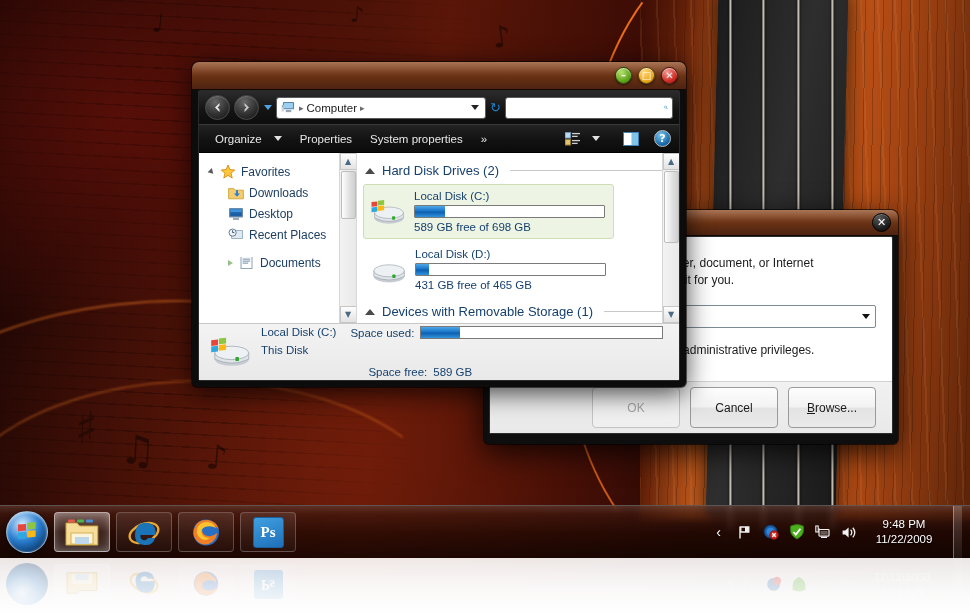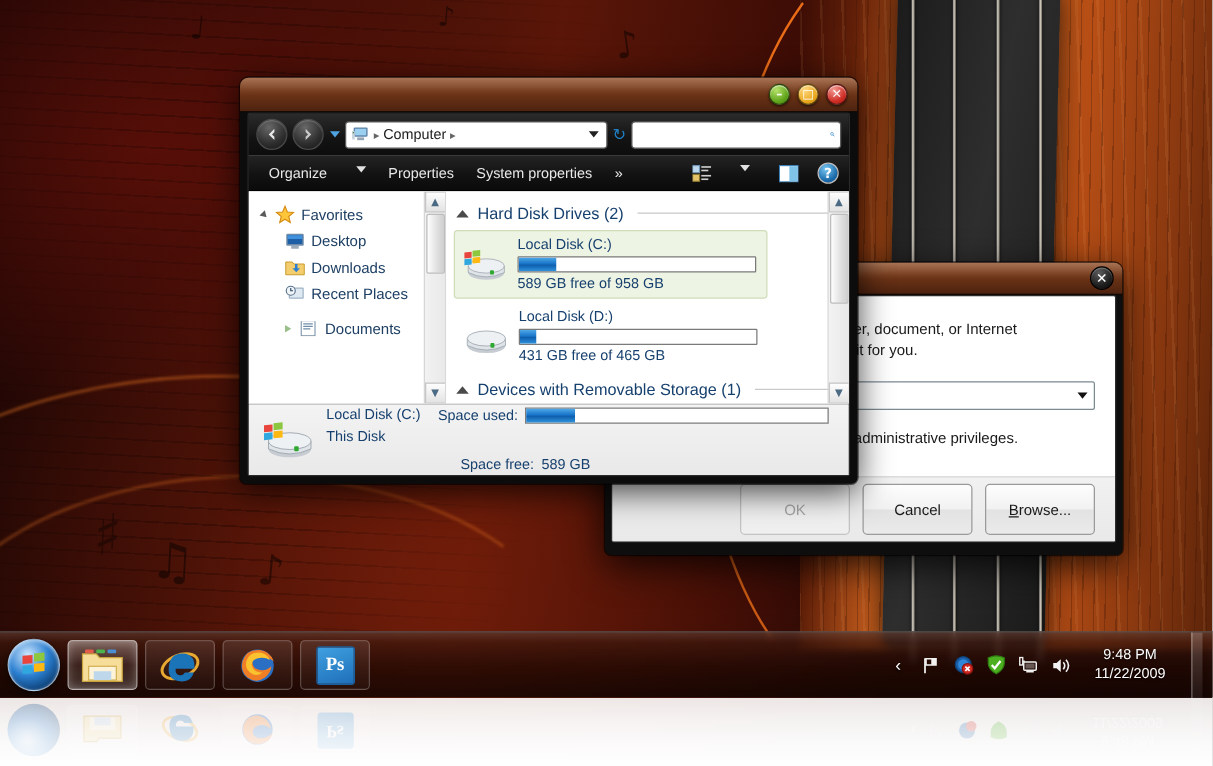--- a/index.html
+++ b/index.html
@@ -153,21 +153,21 @@
 
   
   #toolbar-row {
     height: 29px; display: flex; align-items: center; gap: 2px; padding: 0 8px;
     background: linear-gradient(180deg, #232323, #121212 55%, #0b0b0b);
     border-top: 1px solid #3a3a3a; border-bottom: 1px solid #000;
     color: #e4e4e4;
   }
   .tb-item {
     font-size: 11.5px; padding: 3px 8px; border-radius: 3px; cursor: pointer;
-    display: flex; align-items: flex-start; gap: 23px; white-space: nowrap; color:#e8e8e8;
+    display: flex; align-items: center; gap: 12px; white-space: nowrap; color:#e8e8e8;
   }
   .tb-caret { width:0;height:0;border-left:4px solid transparent;border-right:4px solid transparent;border-top:5px solid #e2e2e2;}
   .tb-right { margin-left: auto; display: flex; align-items: center; gap: 7px; }
   .help-btn {
     width: 17px; height: 17px; border-radius: 50%; cursor: pointer;
     background: radial-gradient(circle at 38% 28%, #79c7f2, #1a6aab 65%, #0e4e84);
     border: 1px solid #bfbfbf;
     color: #fff; font-size: 11px; font-weight: bold;
     display: flex; align-items: center; justify-content: center;
     font-family: "DejaVu Sans", sans-serif;
@@ -500,34 +500,34 @@
           <div class="nav-item">
             <span class="nav-tri"></span>
             <svg width="16" height="16" viewBox="0 0 16 16">
               <path d="M8 1 L9.9 5.6 L14.8 6 L11 9.2 L12.2 14 L8 11.4 L3.8 14 L5 9.2 L1.2 6 L6.1 5.6 Z" fill="#ffc63b" stroke="#d58c12" stroke-width="0.9"></path>
             </svg>
             <span>Favorites</span>
           </div>
 
           <div class="nav-item child">
             <svg width="16" height="14" viewBox="0 0 16 14">
+              <path d="M0.6 2.6 h5.2 l1.3 1.6 h8.3 v8.6 h-14.8 z" fill="#f3cd6e" stroke="#c99c2c" stroke-width="0.8"></path>
+              <path d="M10 4.2 v3.4 h2 l-3 3.2 l-3 -3.2 h2 v-3.4 z" fill="#2f7fd1"></path>
+            </svg>
+            <span>Downloads</span>
+          </div>
+
+          <div class="nav-item child">
+            <svg width="16" height="14" viewBox="0 0 16 14">
               <rect x="1" y="1" width="14" height="9.5" rx="1" fill="#6d8ba8"></rect>
               <rect x="2.2" y="2.2" width="11.6" height="7" fill="#1d5fa4"></rect>
               <rect x="2.2" y="2.2" width="11.6" height="3" fill="#3f90dd"></rect>
               <rect x="5" y="10.8" width="6" height="2.2" fill="#9aaab9"></rect>
             </svg>
             <span>Desktop</span>
-          </div>
-
-          <div class="nav-item child">
-            <svg width="16" height="14" viewBox="0 0 16 14">
-              <path d="M0.6 2.6 h5.2 l1.3 1.6 h8.3 v8.6 h-14.8 z" fill="#f3cd6e" stroke="#c99c2c" stroke-width="0.8"></path>
-              <path d="M10 4.2 v3.4 h2 l-3 3.2 l-3 -3.2 h2 v-3.4 z" fill="#2f7fd1"></path>
-            </svg>
-            <span>Downloads</span>
           </div>
 
           <div class="nav-item child">
             <svg width="16" height="14" viewBox="0 0 16 14">
               <rect x="3" y="2" width="12" height="9" rx="1" fill="#9fb3c6"></rect>
               <rect x="4" y="3" width="10" height="7" fill="#dfe9f2"></rect>
               <circle cx="4.6" cy="4.6" r="3.6" fill="#f0f4f8" stroke="#55708a" stroke-width="0.9"></circle>
               <path d="M4.6 2.3 v2.3 h1.8" stroke="#2b4a66" stroke-width="0.9" fill="none"></path>
             </svg>
             <span>Recent Places</span>
@@ -575,21 +575,21 @@
                 <rect x="9" y="1" width="8.5" height="6.6" fill="#8dc63f" transform="skewY(-6)"></rect>
                 <rect x="0" y="9.4" width="8" height="6.6" fill="#2fa8e0" transform="skewY(-6)"></rect>
                 <rect x="9" y="8.6" width="8.5" height="6.6" fill="#fdb913" transform="skewY(-6)"></rect>
               </g>
             </svg>
             <div class="drive-info">
               <span class="drive-name">Local Disk (C:)</span>
               <div class="bar-track">
                 <div class="bar-fill" style="width:16%;"></div>
               </div>
-              <span class="drive-free">589 GB free of 958 GB</span>
+              <span class="drive-free">589 GB free of 698 GB</span>
             </div>
           </div>
 
           <div class="drive-row">
             <svg width="46" height="38" viewBox="0 0 46 38">
               <ellipse cx="25" cy="27" rx="19" ry="7.5" fill="#c6ccd2"></ellipse>
               <path d="M6 20 q19 -9 38 0 v7 q-19 9 -38 0 z" fill="#dfe4e9" stroke="#9aa3ab" stroke-width="0.8"></path>
               <ellipse cx="25" cy="20" rx="19" ry="7.5" fill="#eef1f4" stroke="#9aa3ab" stroke-width="0.8"></ellipse>
               <rect x="29" y="24.5" width="4" height="4.6" rx="1" fill="#2ea82e"></rect>
             </svg>

